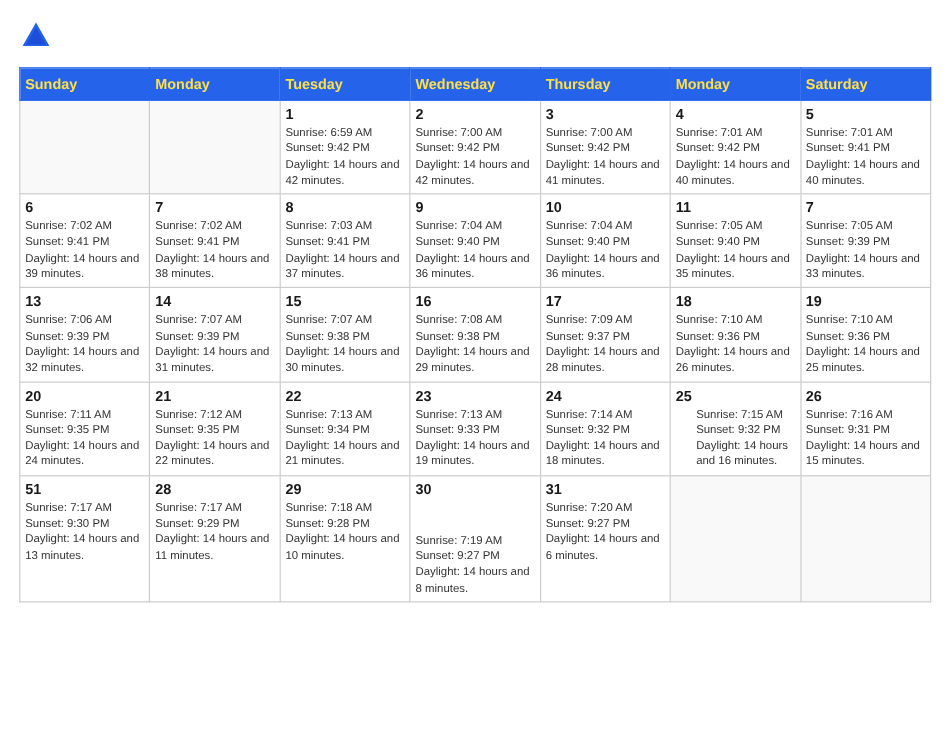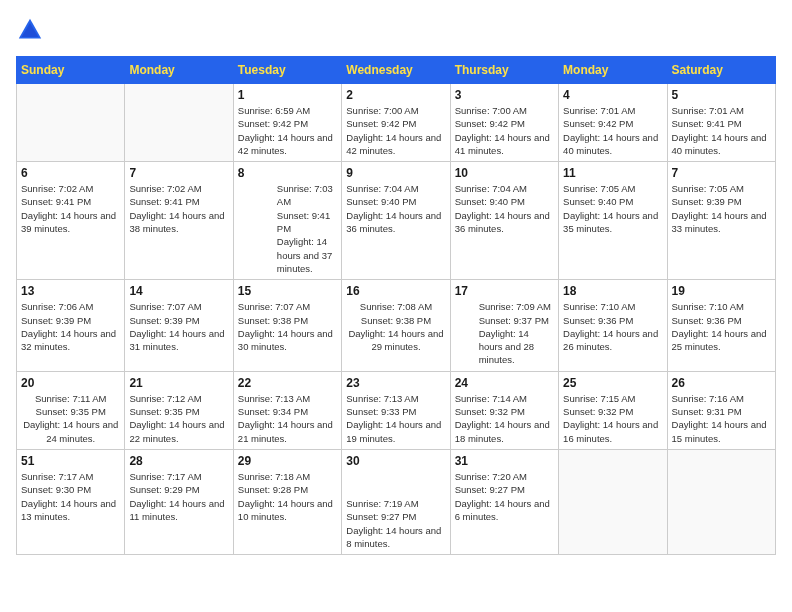--- a/index.html
+++ b/index.html
@@ -157,21 +157,21 @@
 Daylight: 14 hours and 39 minutes.</div>
         </td>
         <td>
           <div class="day-number">7</div>
           <div class="day-info" style="white-space: pre-line;">Sunrise: 7:02 AM
 Sunset: 9:41 PM
 Daylight: 14 hours and 38 minutes.</div>
         </td>
         <td>
           <div class="day-number">8</div>
-          <div class="day-info" style="white-space: pre-line; margin-left: 39px;">Sunrise: 7:03 AM
+          <div class="day-info" style="white-space: pre-line;">Sunrise: 7:03 AM
 Sunset: 9:41 PM
 Daylight: 14 hours and 37 minutes.</div>
         </td>
         <td>
           <div class="day-number">9</div>
           <div class="day-info" style="white-space: pre-line;">Sunrise: 7:04 AM
 Sunset: 9:40 PM
 Daylight: 14 hours and 36 minutes.</div>
         </td>
         <td>
@@ -207,47 +207,47 @@
 Daylight: 14 hours and 31 minutes.</div>
         </td>
         <td>
           <div class="day-number">15</div>
           <div class="day-info" style="white-space: pre-line;">Sunrise: 7:07 AM
 Sunset: 9:38 PM
 Daylight: 14 hours and 30 minutes.</div>
         </td>
         <td>
           <div class="day-number">16</div>
-          <div class="day-info" style="white-space: pre-line; text-align: center;">Sunrise: 7:08 AM
+          <div class="day-info" style="white-space: pre-line;">Sunrise: 7:08 AM
 Sunset: 9:38 PM
 Daylight: 14 hours and 29 minutes.</div>
         </td>
         <td>
           <div class="day-number">17</div>
-          <div class="day-info" style="white-space: pre-line; margin-left: 24px;">Sunrise: 7:09 AM
+          <div class="day-info" style="white-space: pre-line;">Sunrise: 7:09 AM
 Sunset: 9:37 PM
 Daylight: 14 hours and 28 minutes.</div>
         </td>
         <td>
           <div class="day-number">18</div>
           <div class="day-info" style="white-space: pre-line;">Sunrise: 7:10 AM
 Sunset: 9:36 PM
 Daylight: 14 hours and 26 minutes.</div>
         </td>
         <td>
           <div class="day-number">19</div>
           <div class="day-info" style="white-space: pre-line;">Sunrise: 7:10 AM
 Sunset: 9:36 PM
 Daylight: 14 hours and 25 minutes.</div>
         </td>
       </tr>
       <tr>
         <td>
           <div class="day-number">20</div>
-          <div class="day-info" style="white-space: pre-line; text-align: center;">Sunrise: 7:11 AM
+          <div class="day-info" style="white-space: pre-line;">Sunrise: 7:11 AM
 Sunset: 9:35 PM
 Daylight: 14 hours and 24 minutes.</div>
         </td>
         <td>
           <div class="day-number">21</div>
           <div class="day-info" style="white-space: pre-line;">Sunrise: 7:12 AM
 Sunset: 9:35 PM
 Daylight: 14 hours and 22 minutes.</div>
         </td>
         <td>
@@ -263,21 +263,21 @@
 Daylight: 14 hours and 19 minutes.</div>
         </td>
         <td>
           <div class="day-number">24</div>
           <div class="day-info" style="white-space: pre-line;">Sunrise: 7:14 AM
 Sunset: 9:32 PM
 Daylight: 14 hours and 18 minutes.</div>
         </td>
         <td>
           <div class="day-number">25</div>
-          <div class="day-info" style="white-space: pre-line;">Sunrise: 7:15 AM
+          <div class="day-info" style="white-space: pre-line; margin-left: 17px;">Sunrise: 7:15 AM
 Sunset: 9:32 PM
 Daylight: 14 hours and 16 minutes.</div>
         </td>
         <td>
           <div class="day-number">26</div>
           <div class="day-info" style="white-space: pre-line;">Sunrise: 7:16 AM
 Sunset: 9:31 PM
 Daylight: 14 hours and 15 minutes.</div>
         </td>
       </tr>

